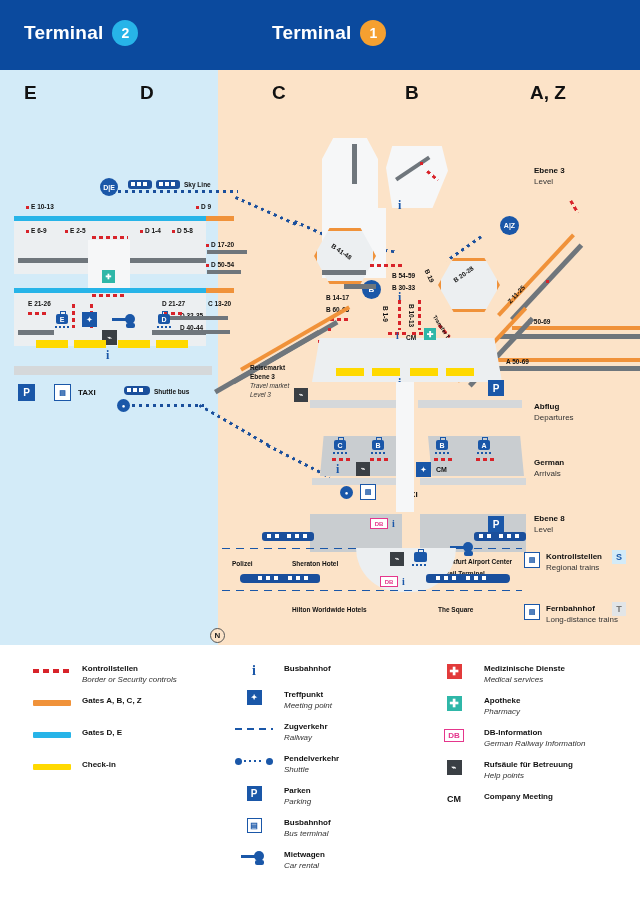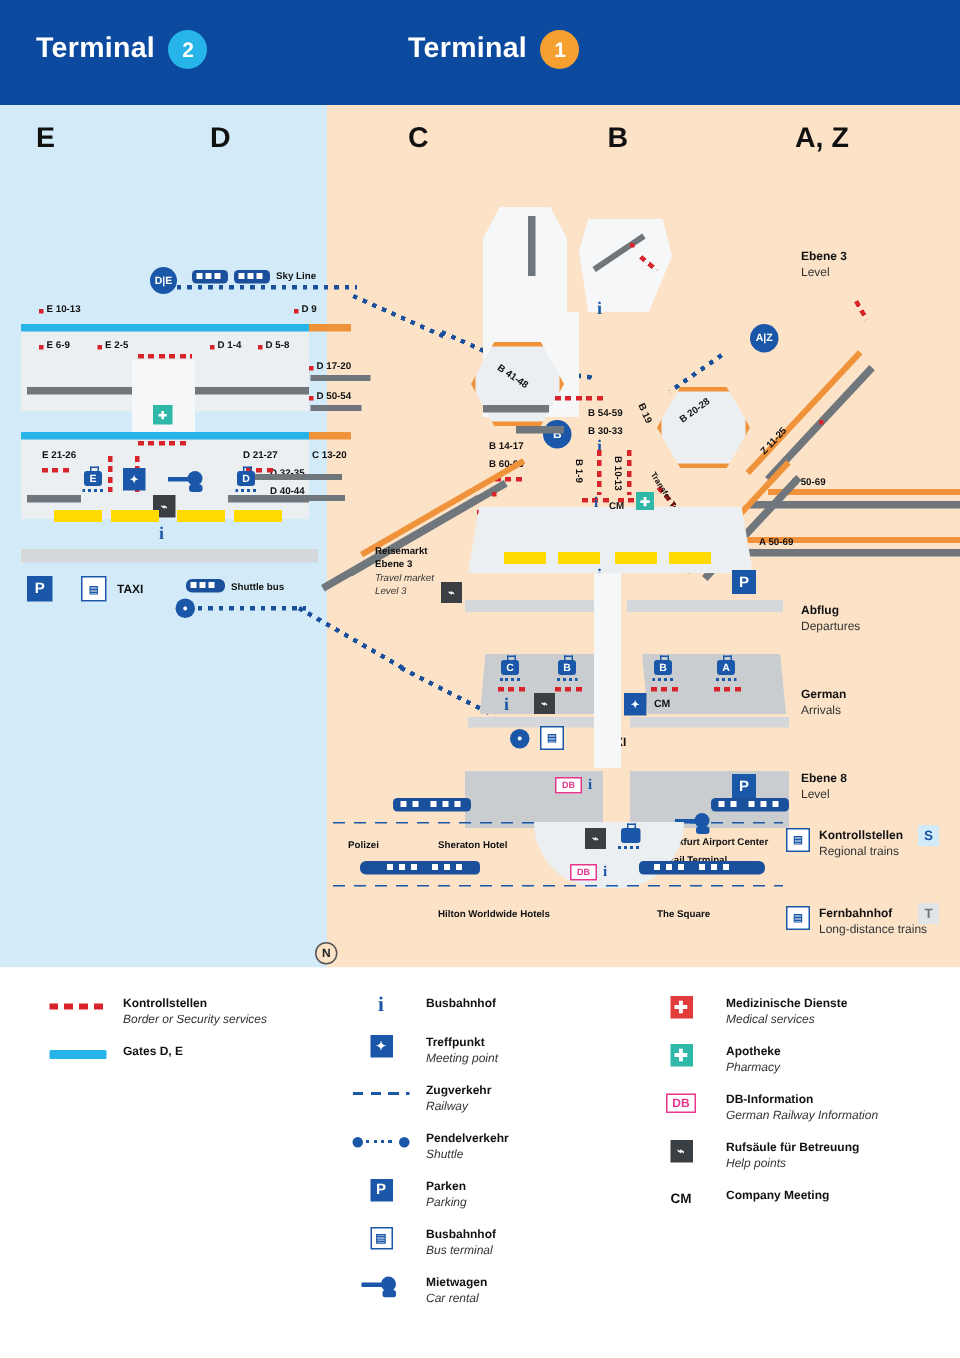--- a/index.html
+++ b/index.html
@@ -453,27 +453,39 @@
 </div>
 
 <div id="legend">
 
   <div id="lg-col1" class="lg-col">
     <div class="lg-row">
       <span class="lg-ico">
           <span class="key-dashes"></span>
         </span>
       <div class="lg-de">Kontrollstellen</div>
-      <div class="lg-en">Border or Security services</div>
+      <div class="lg-en">Border or Security controls</div>
+    </div>
+    <div class="lg-row">
+      <span class="lg-ico">
+          <span class="key-bar" style="background:#f0923a;"></span>
+        </span>
+      <div class="lg-de">Gates A, B, C, Z</div>
     </div>
     <div class="lg-row">
       <span class="lg-ico">
           <span class="key-bar" style="background:#27b4e8;"></span>
         </span>
       <div class="lg-de">Gates D, E</div>
+    </div>
+    <div class="lg-row">
+      <span class="lg-ico">
+          <span class="key-bar" style="background:#ffd900;"></span>
+        </span>
+      <div class="lg-de">Check-in</div>
     </div>
   </div>
 
   <div id="lg-col2" class="lg-col">
     <div class="lg-row" style="min-height:20px;">
       <span class="lg-ico">
           <span class="lg-i">i</span>
         </span>
       <div class="lg-de">Busbahnhof</div>
     </div>

